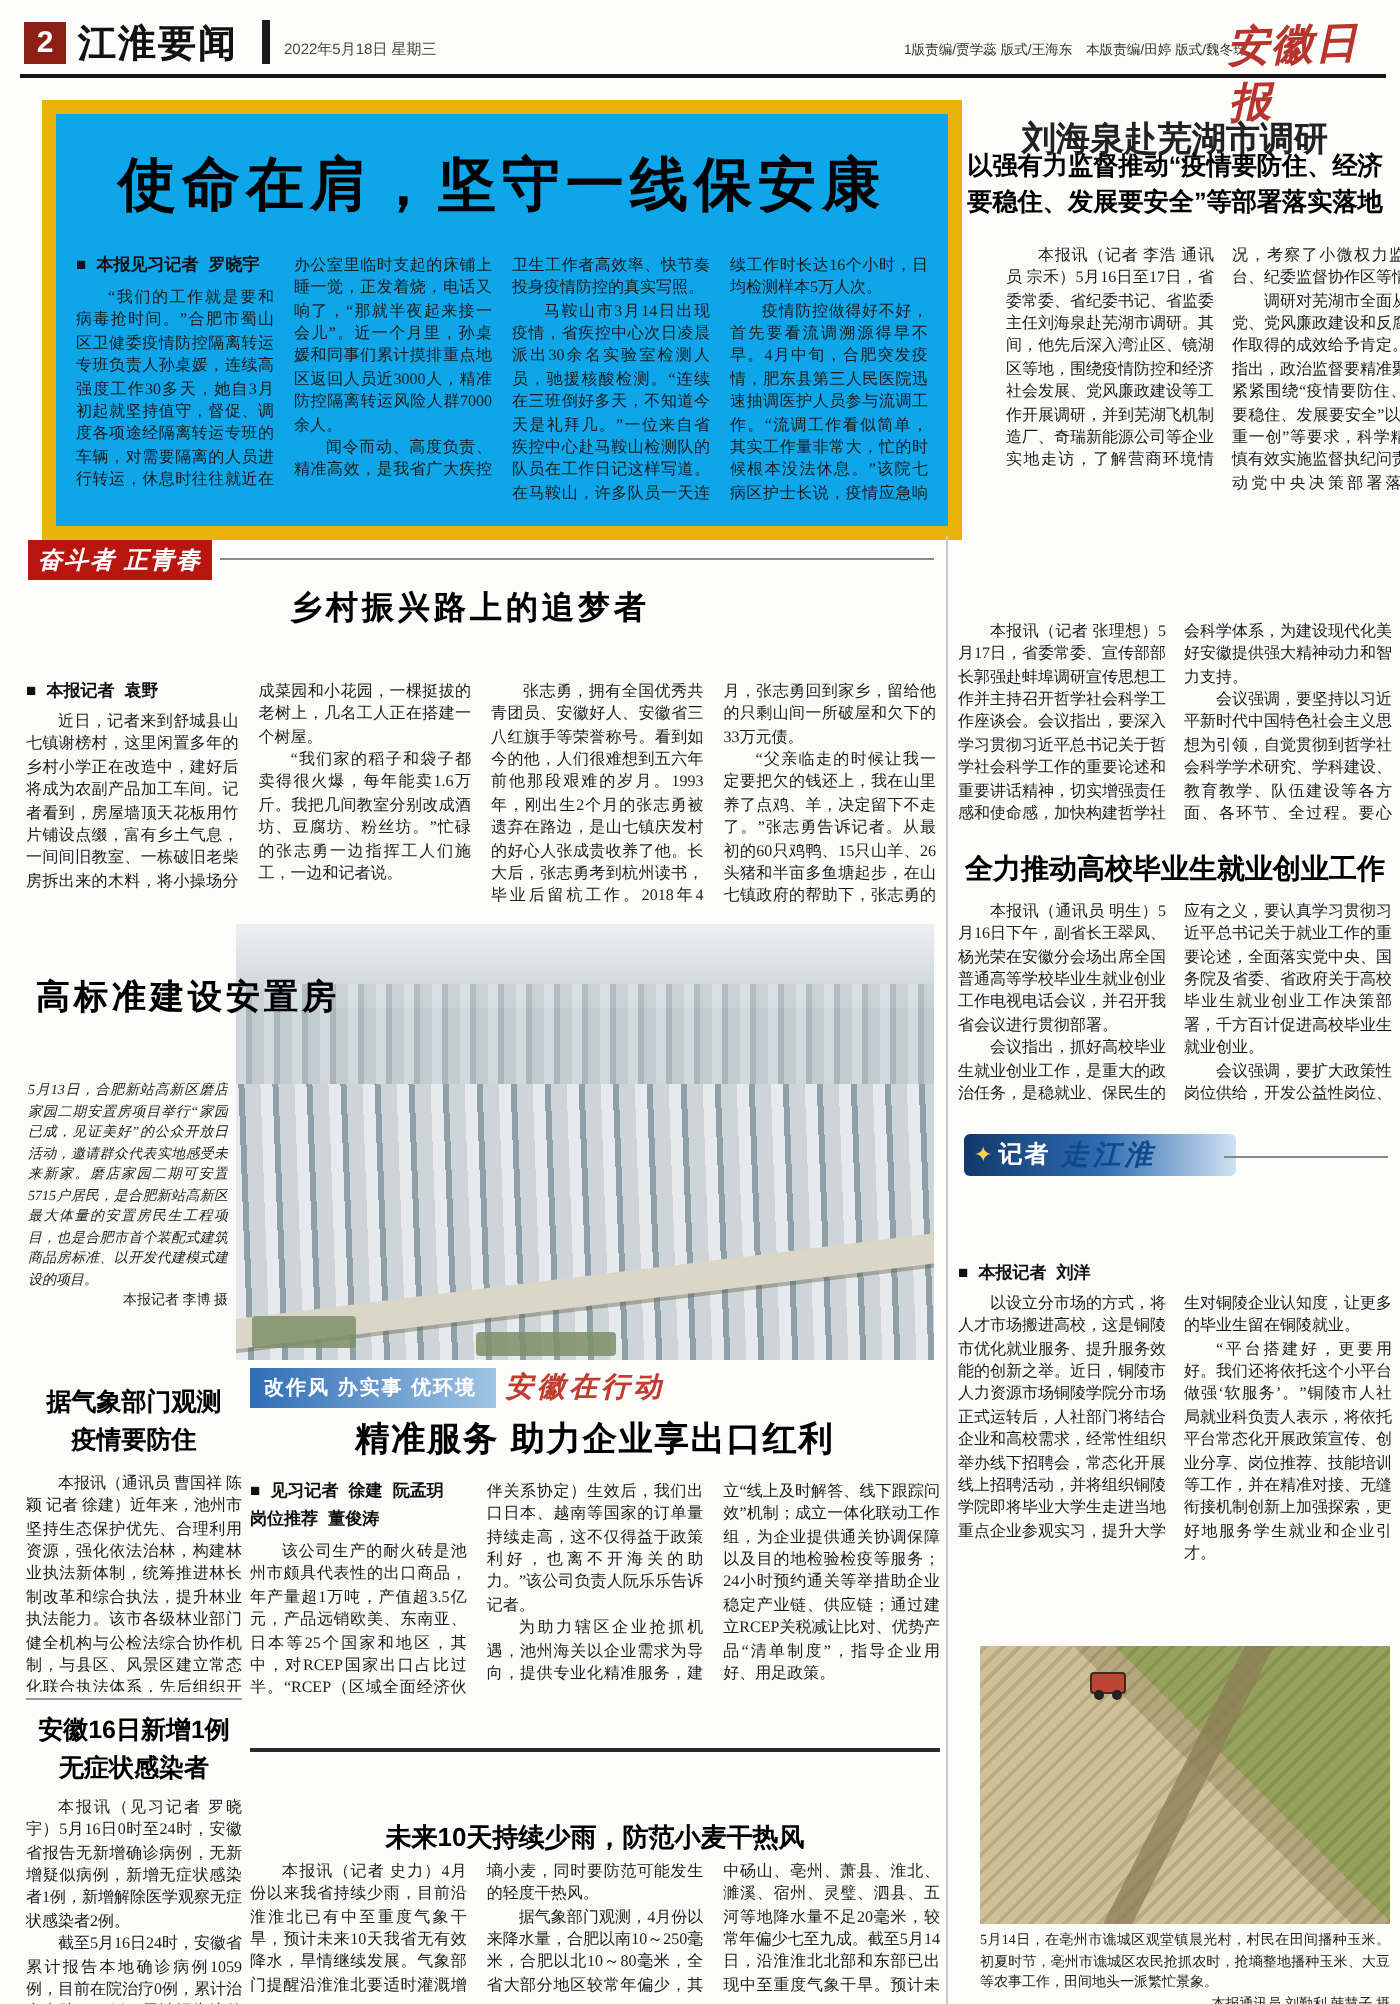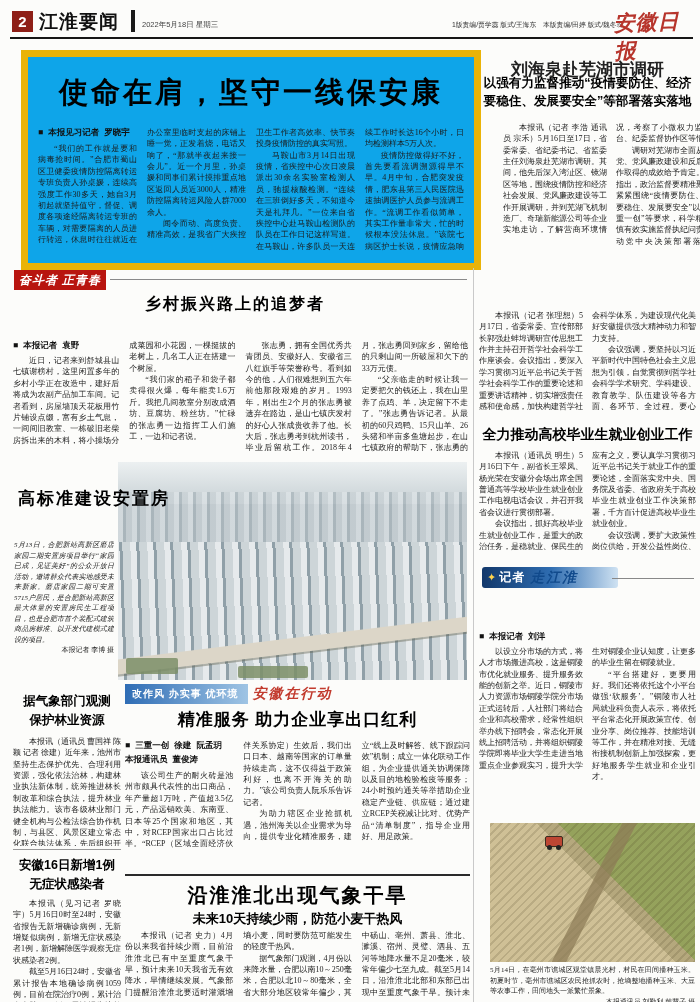--- a/index.html
+++ b/index.html
@@ -168,21 +168,21 @@
     <div class="grn" style="left:120px;bottom:2px;width:70px;height:12px;"></div>
   </div>
   <div class="abs hl" style="left:18px;top:487px;width:170px;font-size:17px;text-align:left;letter-spacing:2px;">高标准建设安置房</div>
   <div class="abs caption caption-italic" style="left:14px;top:540px;width:100px;height:120px;overflow:hidden;">
     <span>5月13日，合肥新站高新区磨店家园二期安置房项目举行“家园已成，见证美好”的公众开放日活动，邀请群众代表实地感受未来新家。磨店家园二期可安置5715户居民，是合肥新站高新区最大体量的安置房民生工程项目，也是合肥市首个装配式建筑商品房标准、以开发代建模式建设的项目。</span>
     <span class="credit">本报记者 李博 摄</span>
   </div>
 
   <div class="abs hl small-title" style="left:13px;top:692px;width:108px;">
     <div>据气象部门观测</div>
-    <div>保护林业资源</div>
+    <div>疫情要防住</div>
   </div>
   <div class="abs body-text" style="left:13px;top:736px;width:108px;height:110px;">
     <p>本报讯（通讯员 曹国祥 陈颖 记者 徐建）近年来，池州市坚持生态保护优先、合理利用资源，强化依法治林，构建林业执法新体制，统筹推进林长制改革和综合执法，提升林业执法能力。该市各级林业部门健全机构与公检法综合协作机制，与县区、风景区建立常态化联合执法体系，先后组织开展“天网行动”“利剑行动”等专项行动，共处理各类林业案件445起，收缴木材3700余立方米，挽回经济损失400余万元。职能部门适应林业管理机制转变，成立林业执法中队7个、大队21支，整合种养合并检查站人员37人，切实保护森林资源。</p>
   </div>
   <div class="abs sep-anhui"></div>
 
   <div class="abs hl small-title" style="left:13px;top:856px;width:108px;">
     <div>安徽16日新增1例</div>
     <div>无症状感染者</div>
   </div>
@@ -190,29 +190,28 @@
     <p>本报讯（见习记者 罗晓宇）5月16日0时至24时，安徽省报告无新增确诊病例，无新增疑似病例，新增无症状感染者1例，新增解除医学观察无症状感染者2例。</p>
     <p>截至5月16日24时，安徽省累计报告本地确诊病例1059例，目前在院治疗0例，累计治愈出院1043例；累计报告境外输入确诊病例13例，治愈出院13例；累计报告医学观察112000余人，尚在医学观察的密切接触者3483人。截至5月16日24时，安徽省尚在医学观察的无症状感染者21例。</p>
   </div>
 
   <div class="abs gzf-banner">
     <span class="gzf-blue">改作风 办实事 优环境</span>
     <span class="gzf-red">安徽在行动</span>
   </div>
   <div class="abs hl" style="left:125px;top:708px;width:345px;font-size:17px;letter-spacing:1px;">精准服务 助力企业享出口红利</div>
   <div class="abs body-text cols-3" style="left:125px;top:740px;width:345px;height:130px;">
-    <div class="byline" style="text-indent:0;margin-bottom:2px;">■ 三重一创 徐建 阮孟玥</div>
-    <div class="byline" style="text-indent:0;margin-bottom:4px;">本报通讯员 董俊涛</div>
+    <div class="byline" style="text-indent:0;margin-bottom:2px;">■ 见习记者 徐建 阮孟玥</div>
+    <div class="byline" style="text-indent:0;margin-bottom:4px;">岗位推荐 董俊涛</div>
     <p>该公司生产的耐火砖是池州市颇具代表性的出口商品，年产量超1万吨，产值超3.5亿元，产品远销欧美、东南亚、日本等25个国家和地区，其中，对RCEP国家出口占比过半。“RCEP（区域全面经济伙伴关系协定）生效后，我们出口日本、越南等国家的订单量持续走高，这不仅得益于政策利好，也离不开海关的助力。”该公司负责人阮乐乐告诉记者。</p>
     <p>为助力辖区企业抢抓机遇，池州海关以企业需求为导向，提供专业化精准服务，建立“线上及时解答、线下跟踪问效”机制；成立一体化联动工作组，为企业提供通关协调保障以及目的地检验检疫等服务；24小时预约通关等举措助企业稳定产业链、供应链；通过建立RCEP关税减让比对、优势产品“清单制度”，指导企业用好、用足政策。</p>
 
   </div>
 
   <div class="abs sep-drought"></div>
-  <div class="abs hl drought-title" style="left:125px;top:882px;width:345px;">沿淮淮北出现气象干旱</div>
   <div class="abs hl drought-sub" style="left:125px;top:910px;width:345px;">未来10天持续少雨，防范小麦干热风</div>
   <div class="abs body-text cols-3" style="left:125px;top:930px;width:345px;height:72px;">
     <p>本报讯（记者 史力）4月份以来我省持续少雨，目前沿淮淮北已有中至重度气象干旱，预计未来10天我省无有效降水，旱情继续发展。气象部门提醒沿淮淮北要适时灌溉增墒小麦，同时要防范可能发生的轻度干热风。</p>
     <p>据气象部门观测，4月份以来降水量，合肥以南10～250毫米，合肥以北10～80毫米，全省大部分地区较常年偏少，其中砀山、亳州、萧县、淮北、濉溪、宿州、灵璧、泗县、五河等地降水量不足20毫米，较常年偏少七至九成。截至5月14日，沿淮淮北北部和东部已出现中至重度气象干旱。预计未来3天全省晴到多云天气为主，气温回升，其中18日淮北地区最高气温可达28℃～32℃。19日至20日受弱冷空气影响气温略有下降，我省南部有一次降水过程，21日至23日全省多云天气为主，24日至25日淮北地区有阵雨或雷雨。</p>
 
   </div>
 
   <div class="abs vrule"></div>
 </div>
 

